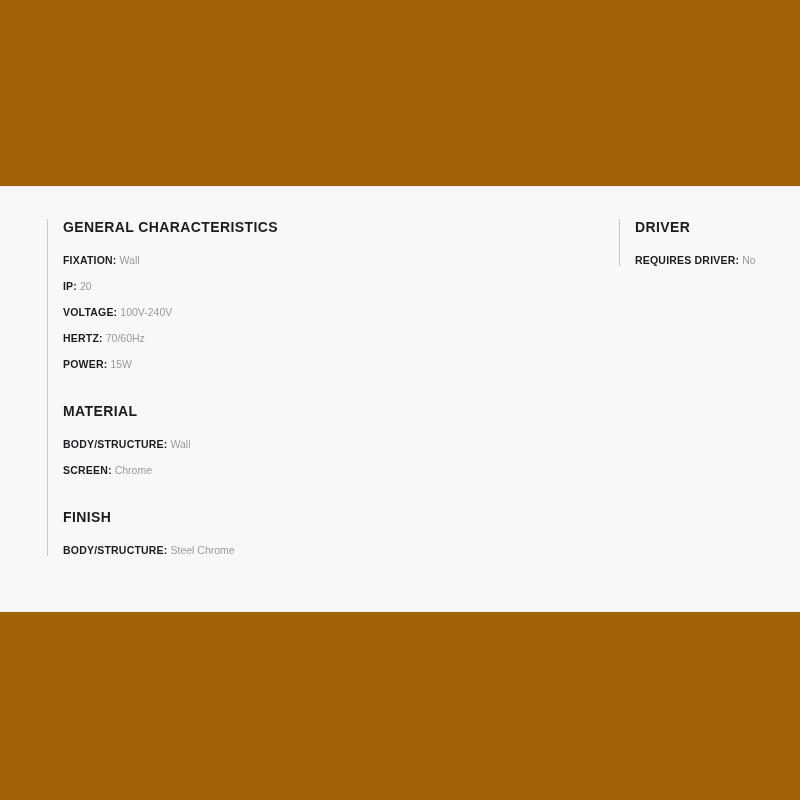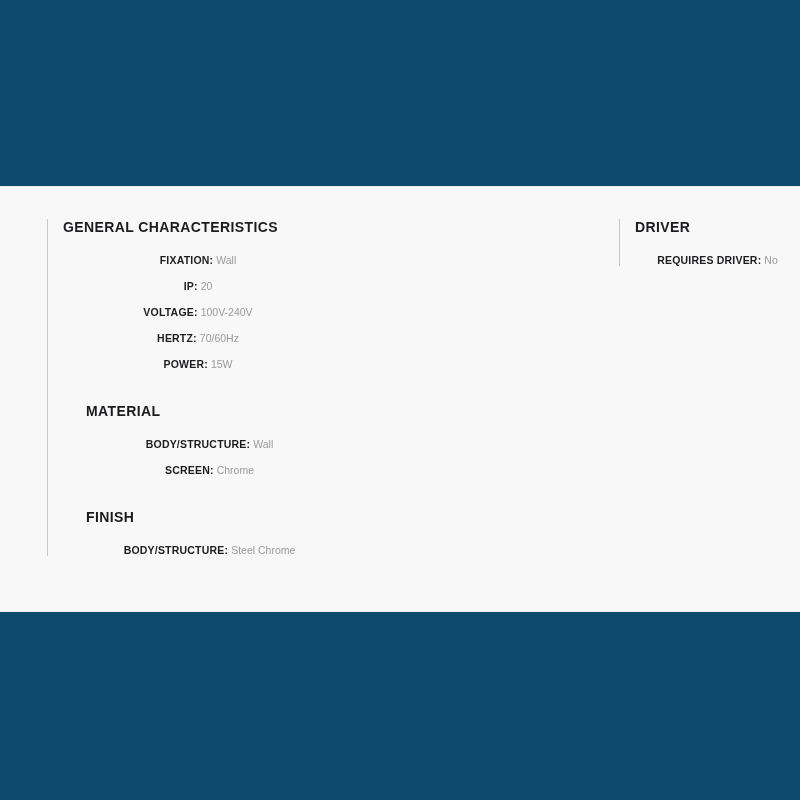--- a/index.html
+++ b/index.html
@@ -8,21 +8,21 @@
     width: 800px;
     height: 800px;
     background: #ffffff;
     font-family: "Liberation Sans", sans-serif;
     overflow: hidden;
   }
   .page {
     position: relative;
     width: 800px;
     height: 800px;
-    background: #0c4a6e;
+    background: #a16207;
   }
   .spec-panel {
     position: absolute;
     top: 186px;
     left: 0;
     width: 800px;
     height: 426px;
     box-sizing: border-box;
     background: var(--panel-bg, #f8f8f9);
     border-top: 1px solid var(--panel-edge, #eeeeef);
@@ -48,28 +48,26 @@
     margin: 0 0 19px 0;
     font-size: 14px;
     line-height: 16px;
     font-weight: bold;
     letter-spacing: 0.4px;
     color: var(--heading, #1c1c1e);
     text-transform: uppercase;
   }
   .spec-section + .spec-section {
     margin-top: 33px;
-    margin-left: 23px;
   }
   .spec-row {
     font-size: 10.5px;
     line-height: 12px;
     margin: 0 0 14px 0;
     white-space: nowrap;
-    text-align: center;
   }
   .spec-section .spec-row:last-child {
     margin-bottom: 0;
   }
   .spec-label {
     font-weight: bold;
     letter-spacing: 0.2px;
     color: var(--heading, #1c1c1e);
     text-transform: uppercase;
   }

